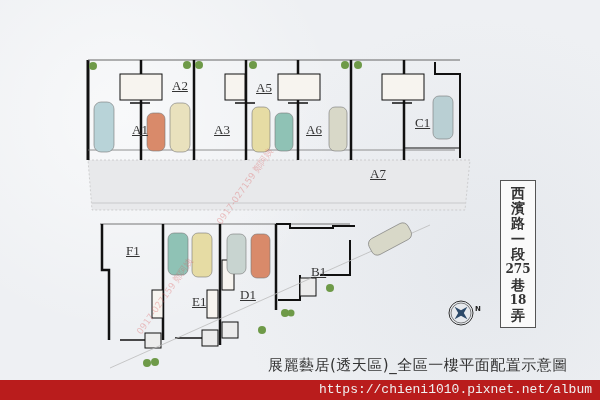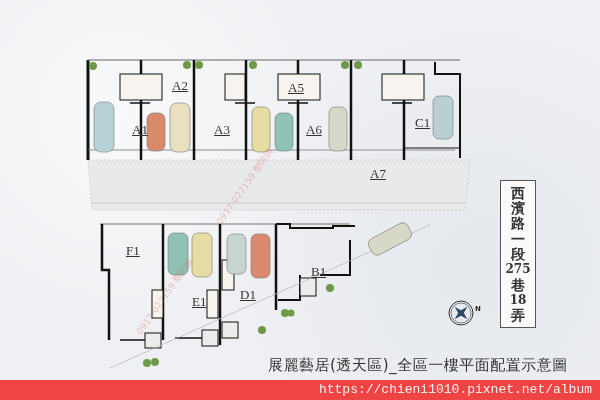--- a/index.html
+++ b/index.html
@@ -9,21 +9,21 @@
       radial-gradient(circle at 20% 30%, rgba(255,255,255,.6) 0, rgba(255,255,255,0) 40%),
       radial-gradient(circle at 80% 70%, rgba(220,224,230,.5) 0, rgba(255,255,255,0) 45%),
       #eef0f3;}
   svg.plan{position:absolute;left:0;top:0;width:600px;height:380px;}
   .unit-label{position:absolute;font-size:13px;color:#333;font-family:"Liberation Serif",serif;text-decoration:underline;}
   .road-box{position:absolute;left:500px;top:180px;width:36px;height:148px;border:1px solid #555;background:#fafafa;
     display:flex;flex-direction:column;align-items:center;justify-content:space-around;padding:4px 0;box-sizing:border-box;}
   .road-box span{font-size:14px;font-weight:bold;color:#333;line-height:14px;font-family:"DejaVu Serif",serif;}
   .road-box span.num{font-size:12px;}
   .caption{position:absolute;left:268px;top:356px;font-size:15px;color:#333;font-family:"DejaVu Sans",sans-serif;letter-spacing:0.5px;}
-  .footer{position:absolute;left:0;top:380px;width:600px;height:20px;background:#ef4444;}
+  .footer{position:absolute;left:0;top:380px;width:600px;height:20px;background:#b91c1c;}
   .footer .url{position:absolute;right:8px;top:2px;font-family:"Liberation Mono","DejaVu Sans Mono",monospace;font-size:13px;color:#f0f0f0;}
   .watermark{position:absolute;font-size:9px;color:rgba(220,90,90,.35);transform:rotate(-55deg);font-family:"DejaVu Sans",sans-serif;white-space:nowrap;}
   .compass-n{position:absolute;left:475px;top:305px;font-size:7px;color:#222;font-family:"DejaVu Sans",sans-serif;font-weight:bold;}
 </style>
 </head>
 <body>
 
 <div class="canvas">
   <svg class="plan" viewBox="0 0 600 380">
 
@@ -119,21 +119,21 @@
     <g>
       <circle cx="461" cy="313" r="12" fill="none" stroke="#333" stroke-width="1"></circle>
       <circle cx="461" cy="313" r="10" fill="none" stroke="#333" stroke-width="0.6"></circle>
       <polygon points="461,304 463,311 470,313 463,315 461,322 459,315 452,313 459,311" fill="#2c4a6a" transform="rotate(45 461 313)"></polygon>
     </g>
   </svg>
 
   <span class="unit-label" style="left:132px;top:122px;">A1</span>
   <span class="unit-label" style="left:172px;top:78px;">A2</span>
   <span class="unit-label" style="left:214px;top:122px;">A3</span>
-  <span class="unit-label" style="left:256px;top:80px;margin-left:32px;">A5</span>
+  <span class="unit-label" style="left:256px;top:80px;">A5</span>
   <span class="unit-label" style="left:306px;top:122px;">A6</span>
   <span class="unit-label" style="left:370px;top:122px;margin-top:44px;">A7</span>
   <span class="unit-label" style="left:415px;top:115px;">C1</span>
 
   <span class="unit-label" style="left:126px;top:243px;">F1</span>
   <span class="unit-label" style="left:192px;top:294px;">E1</span>
   <span class="unit-label" style="left:240px;top:287px;">D1</span>
   <span class="unit-label" style="left:311px;top:246px;margin-top:18px;">B1</span>
 
   <span class="watermark" style="left:200px;top:180px;">0917-027159 鄭阿姨</span>

